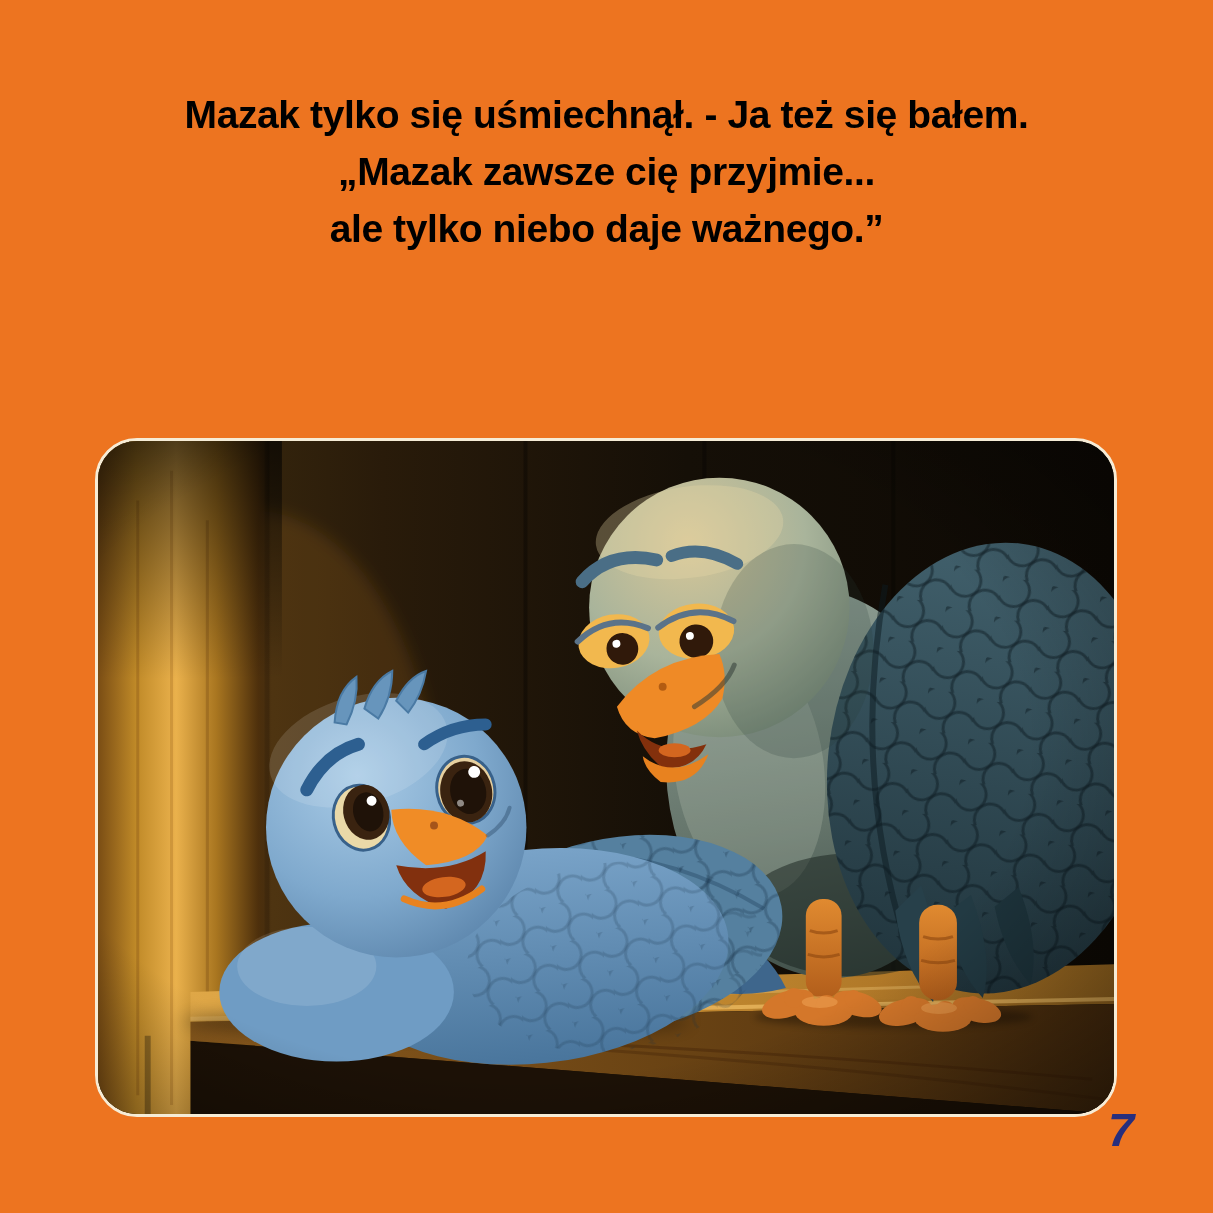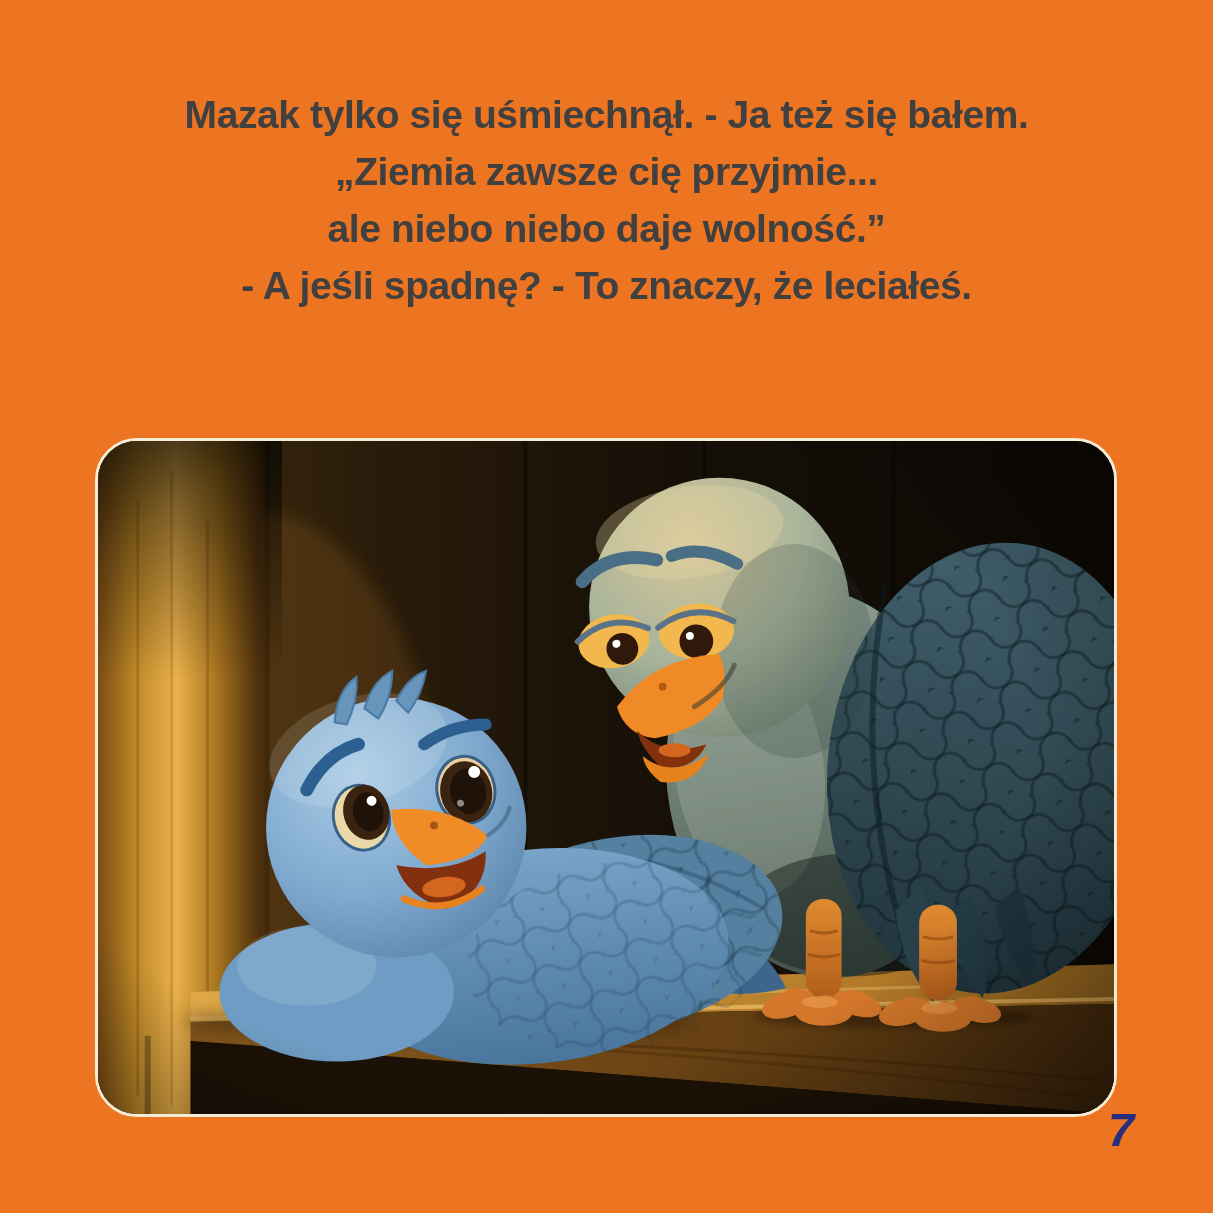--- a/index.html
+++ b/index.html
@@ -3,44 +3,43 @@
 <meta charset="utf-8">
 <style>
   html,body{margin:0;padding:0;}
   body{
     width:1213px;height:1213px;position:relative;overflow:hidden;
     background:#ED7420;
     font-family:"Liberation Sans",sans-serif;
   }
   .story{
     position:absolute;top:86px;left:0;right:0;
-    text-align:center;color:#404040;font-weight:bold;
+    text-align:center;color:#000000;font-weight:bold;
     font-size:39px;line-height:57px;letter-spacing:-0.4px;
   }
   .story div{white-space:nowrap;}
   .frame{
     position:absolute;left:95px;top:438px;width:1022px;height:679px;
     border-radius:42px;border:3px solid #F6ECD6;
     overflow:hidden;background:#17100a;box-sizing:border-box;
   }
   .frame svg{display:block;width:100%;height:100%;}
   .pagenum{
     position:absolute;left:1108px;top:1102px;
     font-size:47px;font-weight:bold;font-style:italic;
     color:#272E7D;
   }
 </style>
 </head>
 <body>
 
 <div class="story">
   <div>Mazak tylko się uśmiechnął. - Ja też się bałem.</div>
-  <div>„Ziemia zawsze cię przyjmie...</div>
-  <div>ale niebo niebo daje wolność.”</div>
-  <div>- A jeśli spadnę? - To znaczy, że leciałeś.</div>
+  <div>„Mazak zawsze cię przyjmie...</div>
+  <div>ale tylko niebo daje ważnego.”</div>
 </div>
 
 <div class="frame" role="img" aria-label="A small blue young pigeon lies smiling on a wooden shelf, looking up at a large grey adult pigeon leaning over it inside a dark wooden cupboard lit by warm golden light.">
 <svg viewBox="0 0 1022 679" preserveAspectRatio="none">
   <defs>
     <linearGradient id="bgGrad" x1="0" y1="0" x2="1" y2="0">
       <stop offset="0" stop-color="#43300f"></stop>
       <stop offset="0.28" stop-color="#291b0a"></stop>
       <stop offset="0.58" stop-color="#150f07"></stop>
       <stop offset="1" stop-color="#0d0904"></stop>

